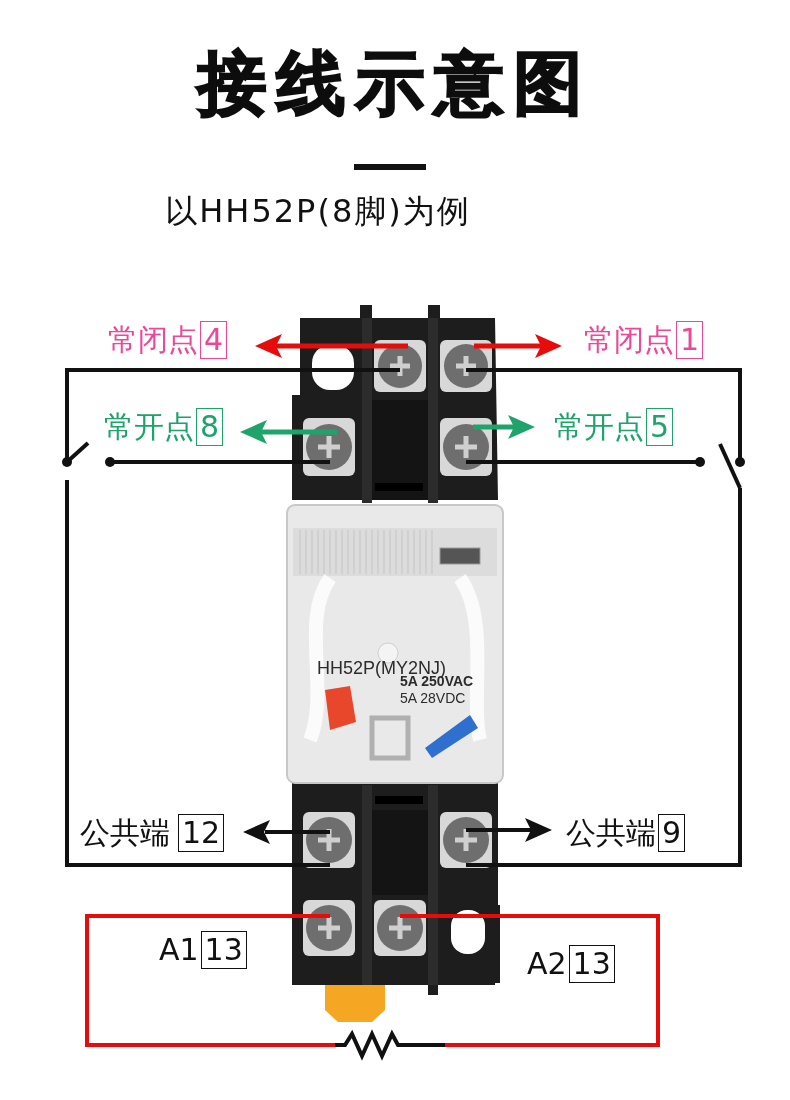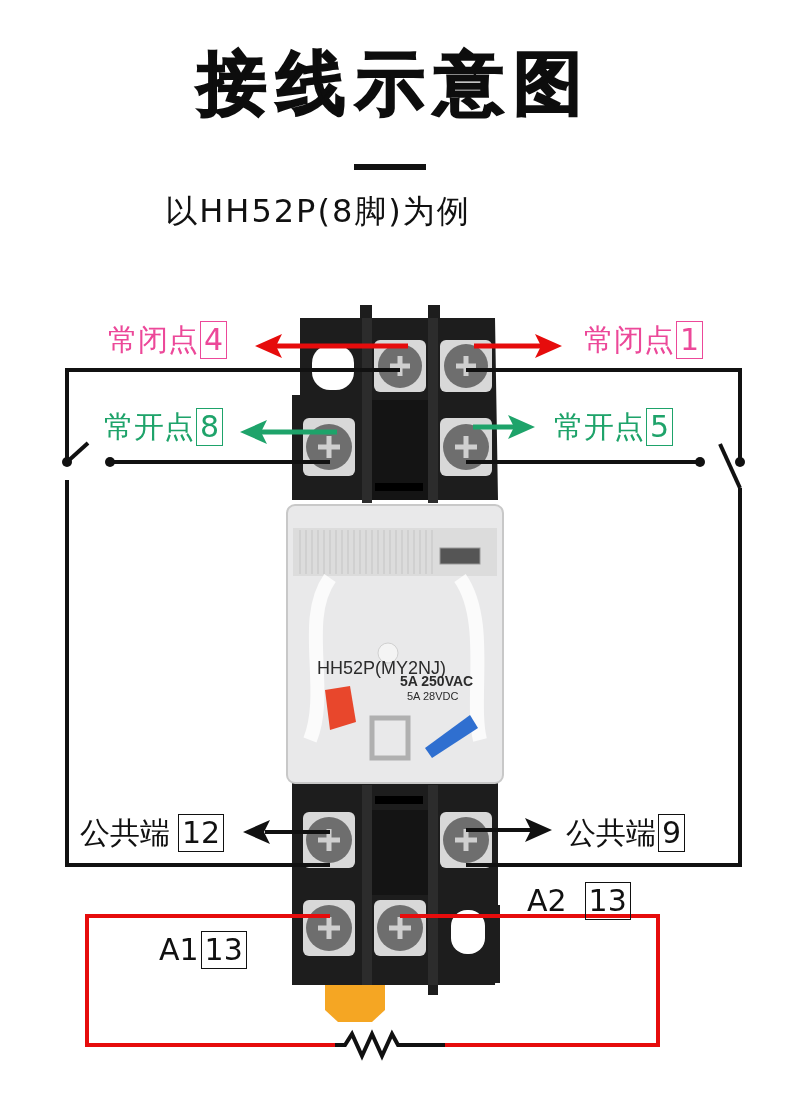--- a/index.html
+++ b/index.html
@@ -146,21 +146,21 @@
 
   <g stroke="#e60c0c" stroke-width="4" fill="none">
     <polyline points="330,916 87,916 87,1045 335,1045"></polyline>
     <polyline points="400,916 658,916 658,1045 398,1045"></polyline>
   </g>
   <polyline points="335,1045 345,1045 352,1034 362,1056 372,1034 382,1056 392,1034 398,1045 445,1045" stroke="#111" stroke-width="4" fill="none"></polyline>
 </svg>
 
 <div class="relay-text" style="left:317px;top:610px;font-size:18px;margin-top:48px;">HH52P(MY2NJ)</div>
 <div class="relay-text" style="left:400px;top:673px;font-size:14px;font-weight:bold;">5A 250VAC</div>
-<div class="relay-text" style="left:400px;top:690px;font-size:11px;margin-left:7px;">5A 28VDC</div>
+<div class="relay-text" style="left:400px;top:690px;font-size:14px;">5A 28VDC</div>
 
 <div class="lbl red" style="left:108px;top:321px;">
   <span>常闭点</span>
     <span class="num">4</span>
 </div>
 <div class="lbl red" style="left:584px;top:321px;">
   <span>常闭点</span>
     <span class="num">1</span>
 </div>
 <div class="lbl green" style="left:104px;top:408px;">
@@ -176,16 +176,16 @@
     <span class="num">12</span>
 </div>
 <div class="lbl black" style="left:566px;top:814px;">
   <span>公共端</span>
     <span class="num">9</span>
 </div>
 <div class="lbl black" style="left:159px;top:931px;">
   <span>A1</span>
     <span class="num">13</span>
 </div>
-<div class="lbl black" style="left:527px;top:882px;gap:16px;">
+<div class="lbl black" style="left:527px;top:945px;">
   <span>A2</span>
     <span class="num">13</span>
 </div>
 
 </body></html>

